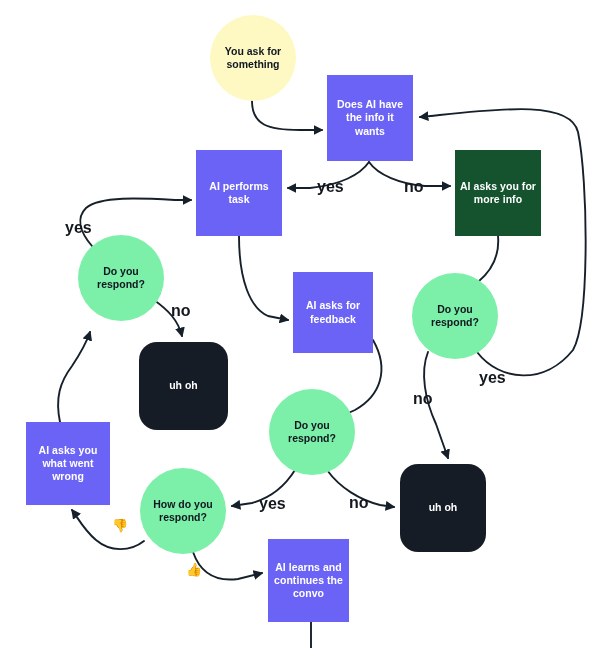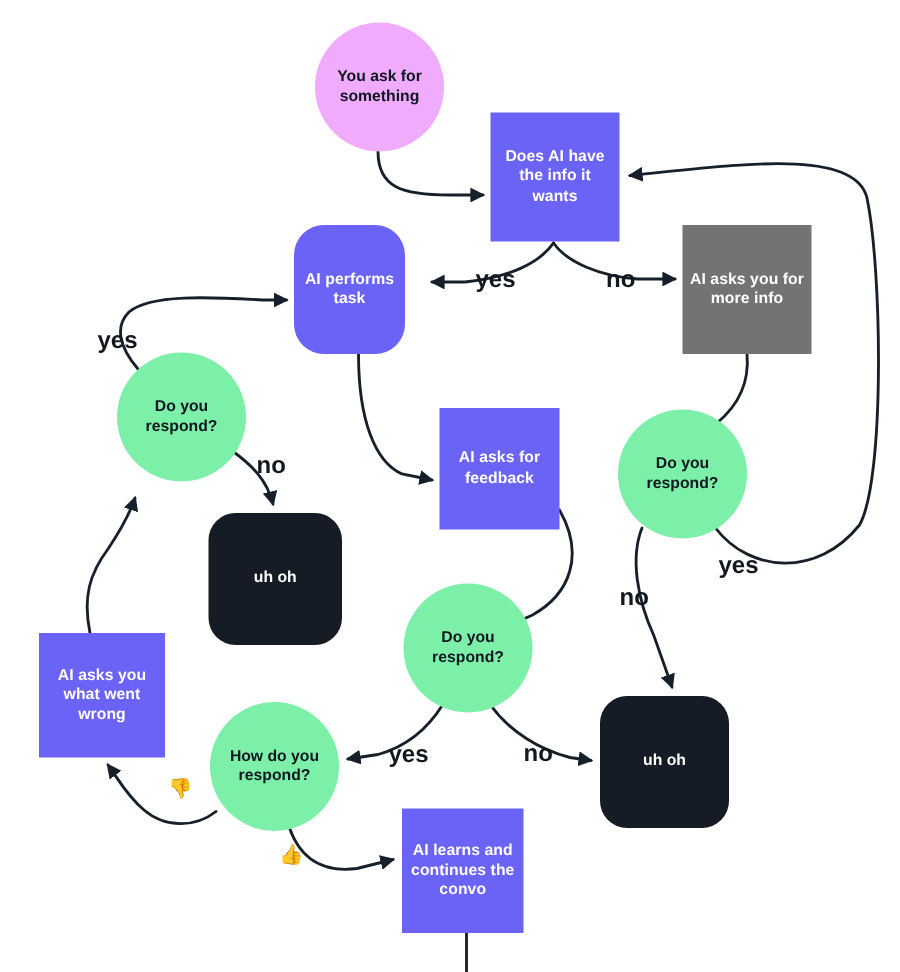--- a/index.html
+++ b/index.html
@@ -112,33 +112,33 @@
       <path d="M 60 422 C 55 398 60 382 72 366 C 80 354 86 344 90 332"></path>
 
       <path d="M 92 246 C 80 232 76 218 86 208 C 100 196 140 198 175 200 L 191 200"></path>
 
       <path d="M 154 300 C 168 310 178 320 182 336"></path>
     </g>
 
     <path d="M 311 622 L 311 648" fill="none" stroke="#16202b" stroke-width="1.9"></path>
   </svg>
 
-  <div class="node node-circle" style="left:210px; top:15px; width:86px; height:86px; background:#f0abfc;">
+  <div class="node node-circle" style="left:210px; top:15px; width:86px; height:86px; background:#fef9c3;">
     <span>You ask for something</span>
   </div>
 
   <div class="node node-rect" style="left:327px; top:75px; width:86px; height:86px; background:#6b63f5;">
     <span>Does AI have the info it wants</span>
   </div>
 
-  <div class="node node-rect" style="left:196px; top:150px; width:74px; height:86px; background:#6b63f5;border-radius:20px;">
+  <div class="node node-rect" style="left:196px; top:150px; width:86px; height:86px; background:#6b63f5;">
     <span>AI performs task</span>
   </div>
 
-  <div class="node node-rect" style="left:455px; top:150px; width:86px; height:86px; background:#737373;">
+  <div class="node node-rect" style="left:455px; top:150px; width:86px; height:86px; background:#14532d;">
     <span>AI asks you for more info</span>
   </div>
 
   <div class="node node-circle" style="left:78px; top:235px; width:86px; height:86px; background:#7cf0a8;">
     <span>Do you respond?</span>
   </div>
 
   <div class="node node-rect" style="left:293px; top:272px; width:80px; height:81px; background:#6b63f5;">
     <span>AI asks for feedback</span>
   </div>

